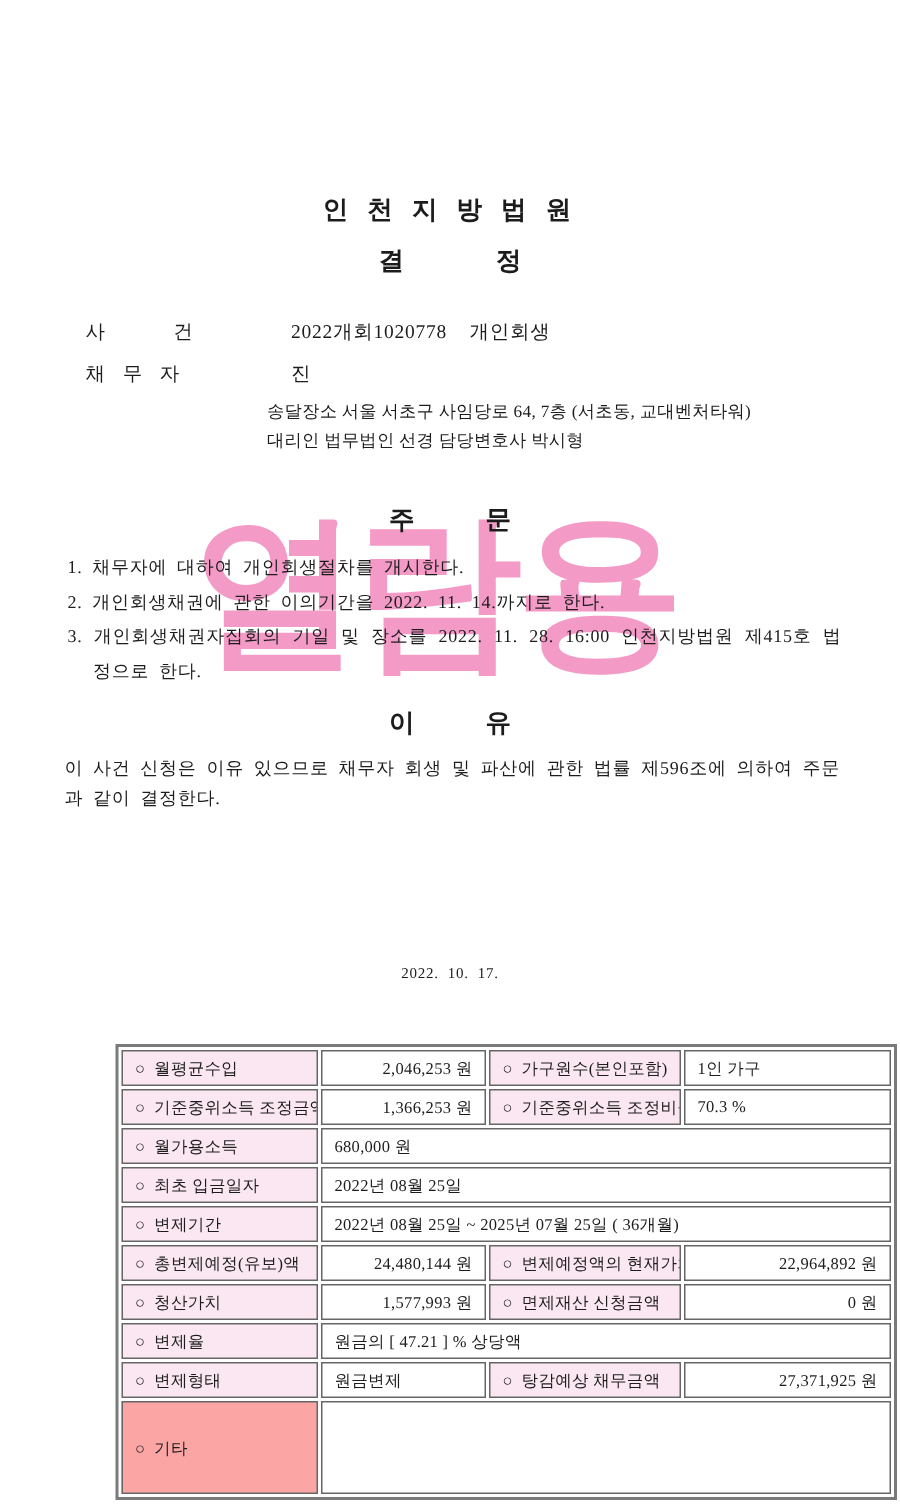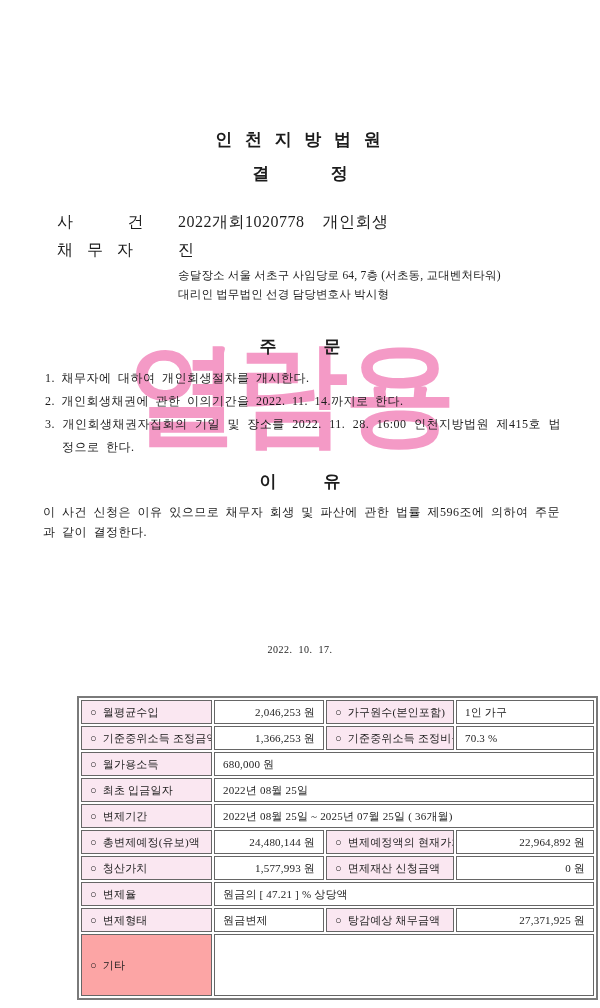--- a/index.html
+++ b/index.html
@@ -38,22 +38,23 @@
     top:162px;left:0;width:100%;
     text-align:center;
     font-family:"Liberation Sans", sans-serif;
     font-weight:bold;
     font-size:17px;
     white-space:pre;
   }
   .info-row{
     left:57px;
     display:flex;
-    font-size:16px;
-    letter-spacing:0.5px;
+    font-size:13px;
+    letter-spacing:0.5px;
+    gap:16px;
   }
   .info-label{width:121px;white-space:pre;flex:0 0 121px;}
   .info-value{white-space:pre;}
   .addr-block{
     left:178px;top:266px;width:392px;
     font-size:11.5px;
     line-height:19px;
     letter-spacing:0.2px;
   }
   .section-heading{

